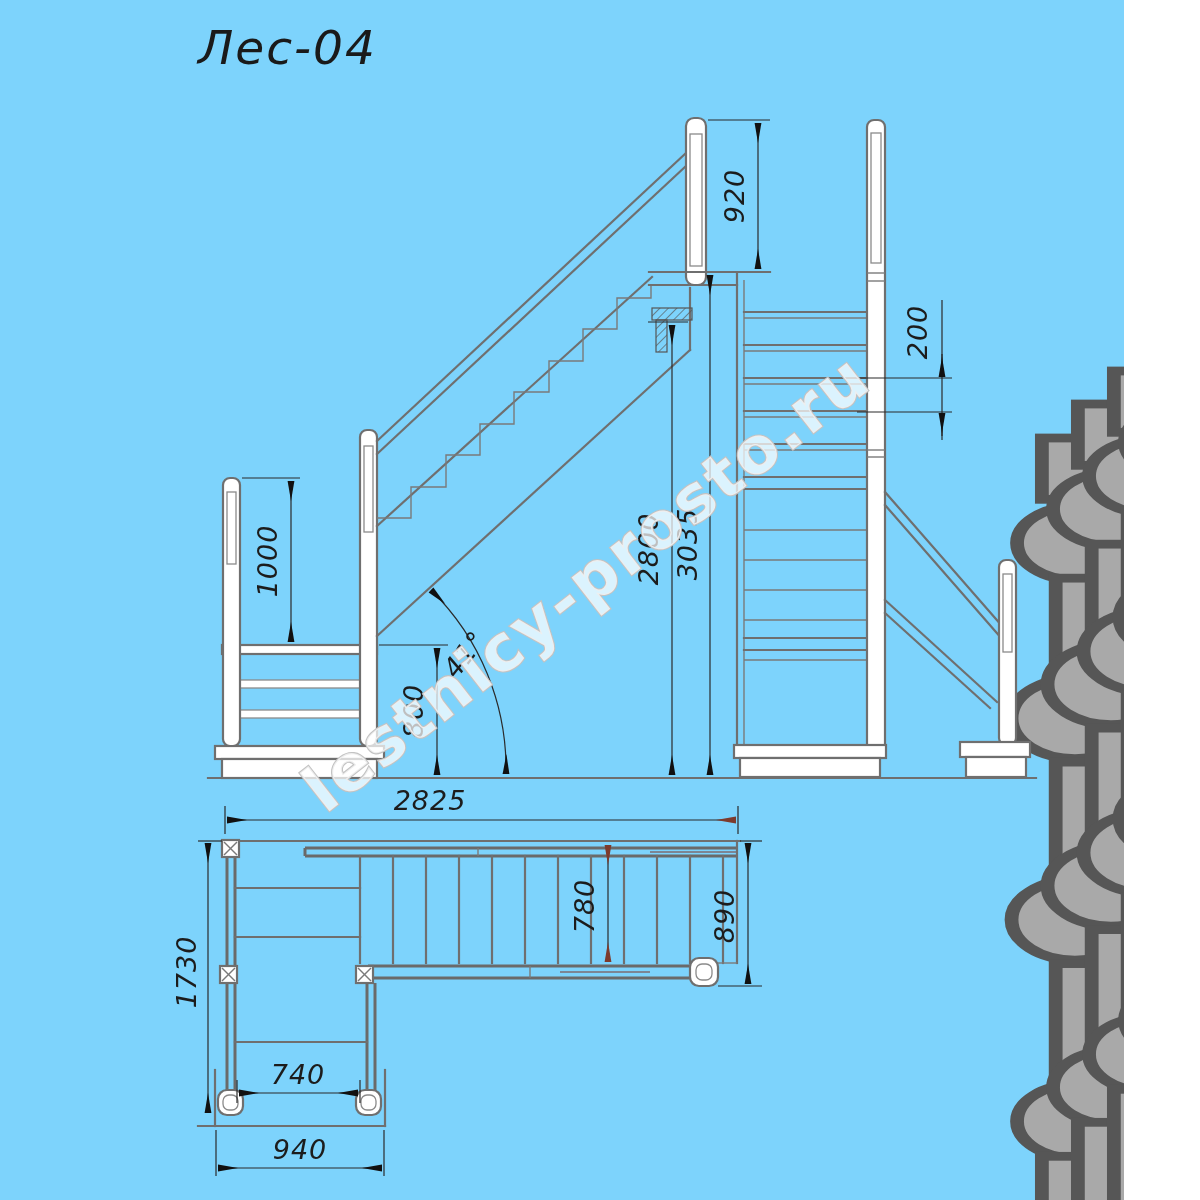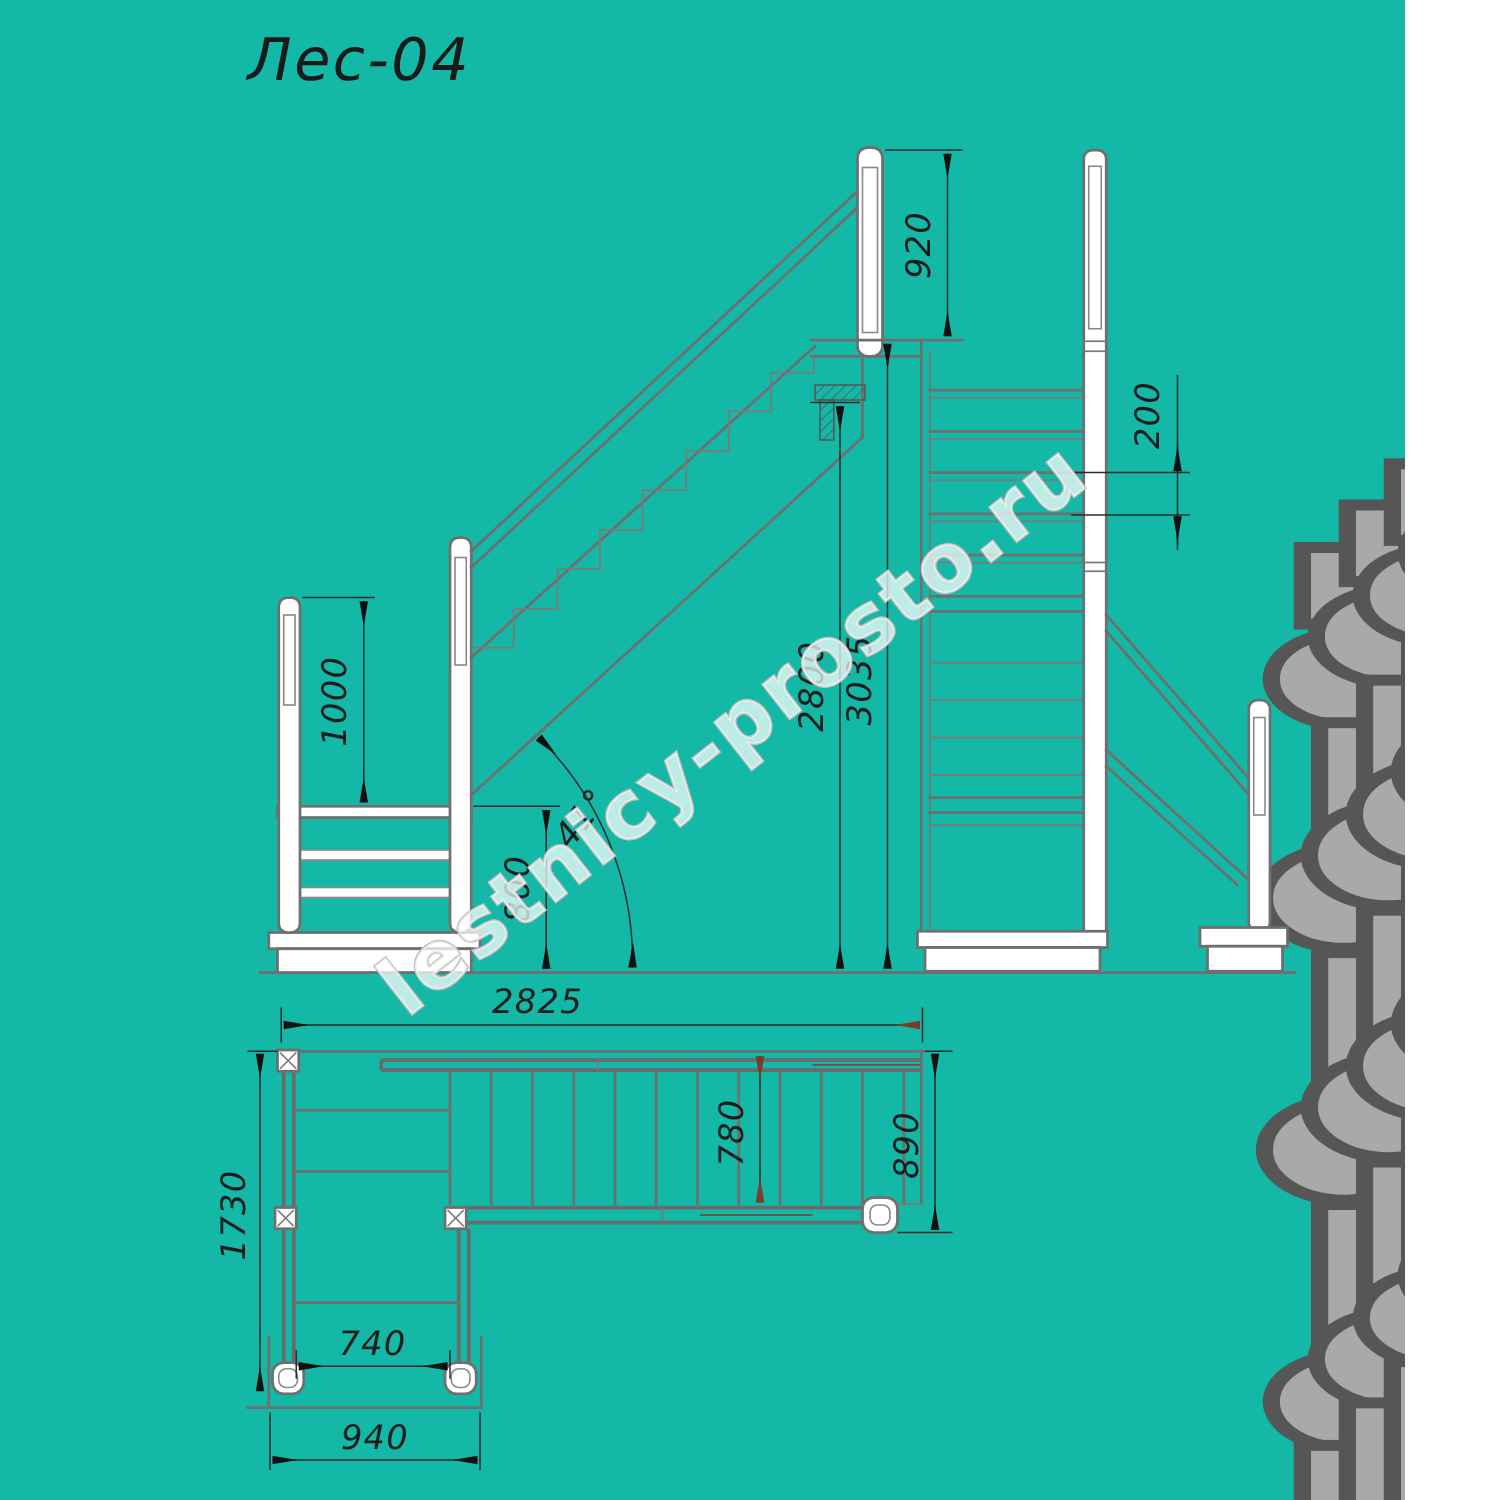--- a/index.html
+++ b/index.html
@@ -1,16 +1,16 @@
 <!DOCTYPE html>
 <html><head>
 <meta charset="utf-8">
 <style>
   html,body{margin:0;padding:0;background:#ffffff;}
-  #stage{position:relative;width:1124px;height:1200px;background:#14b8a6;overflow:hidden;
+  #stage{position:relative;width:1124px;height:1200px;background:#7dd3fc;overflow:hidden;
          font-family:"DejaVu Sans","Liberation Sans",sans-serif;}
   svg{display:block}
   .struct{stroke:#6f6f6f;fill:none;stroke-width:2.2;stroke-linecap:square;}
   .thin{stroke:#7a7a7a;fill:none;stroke-width:1.4;}
   .thick{stroke:#6a6a6a;fill:none;stroke-width:3;}
   .panel{fill:#ffffff;stroke:#6f6f6f;stroke-width:2.2;}
   .innerp{fill:#ffffff;stroke:#8a8a8a;stroke-width:1.3;}
   .dim{stroke:#2b2b2b;stroke-width:1.2;fill:none;}
   .dimred{stroke:#7d3b2d;stroke-width:1.2;fill:none;}
   .dimtext{font-size:27px;font-style:italic;fill:#1c1c1c;letter-spacing:1px;}

